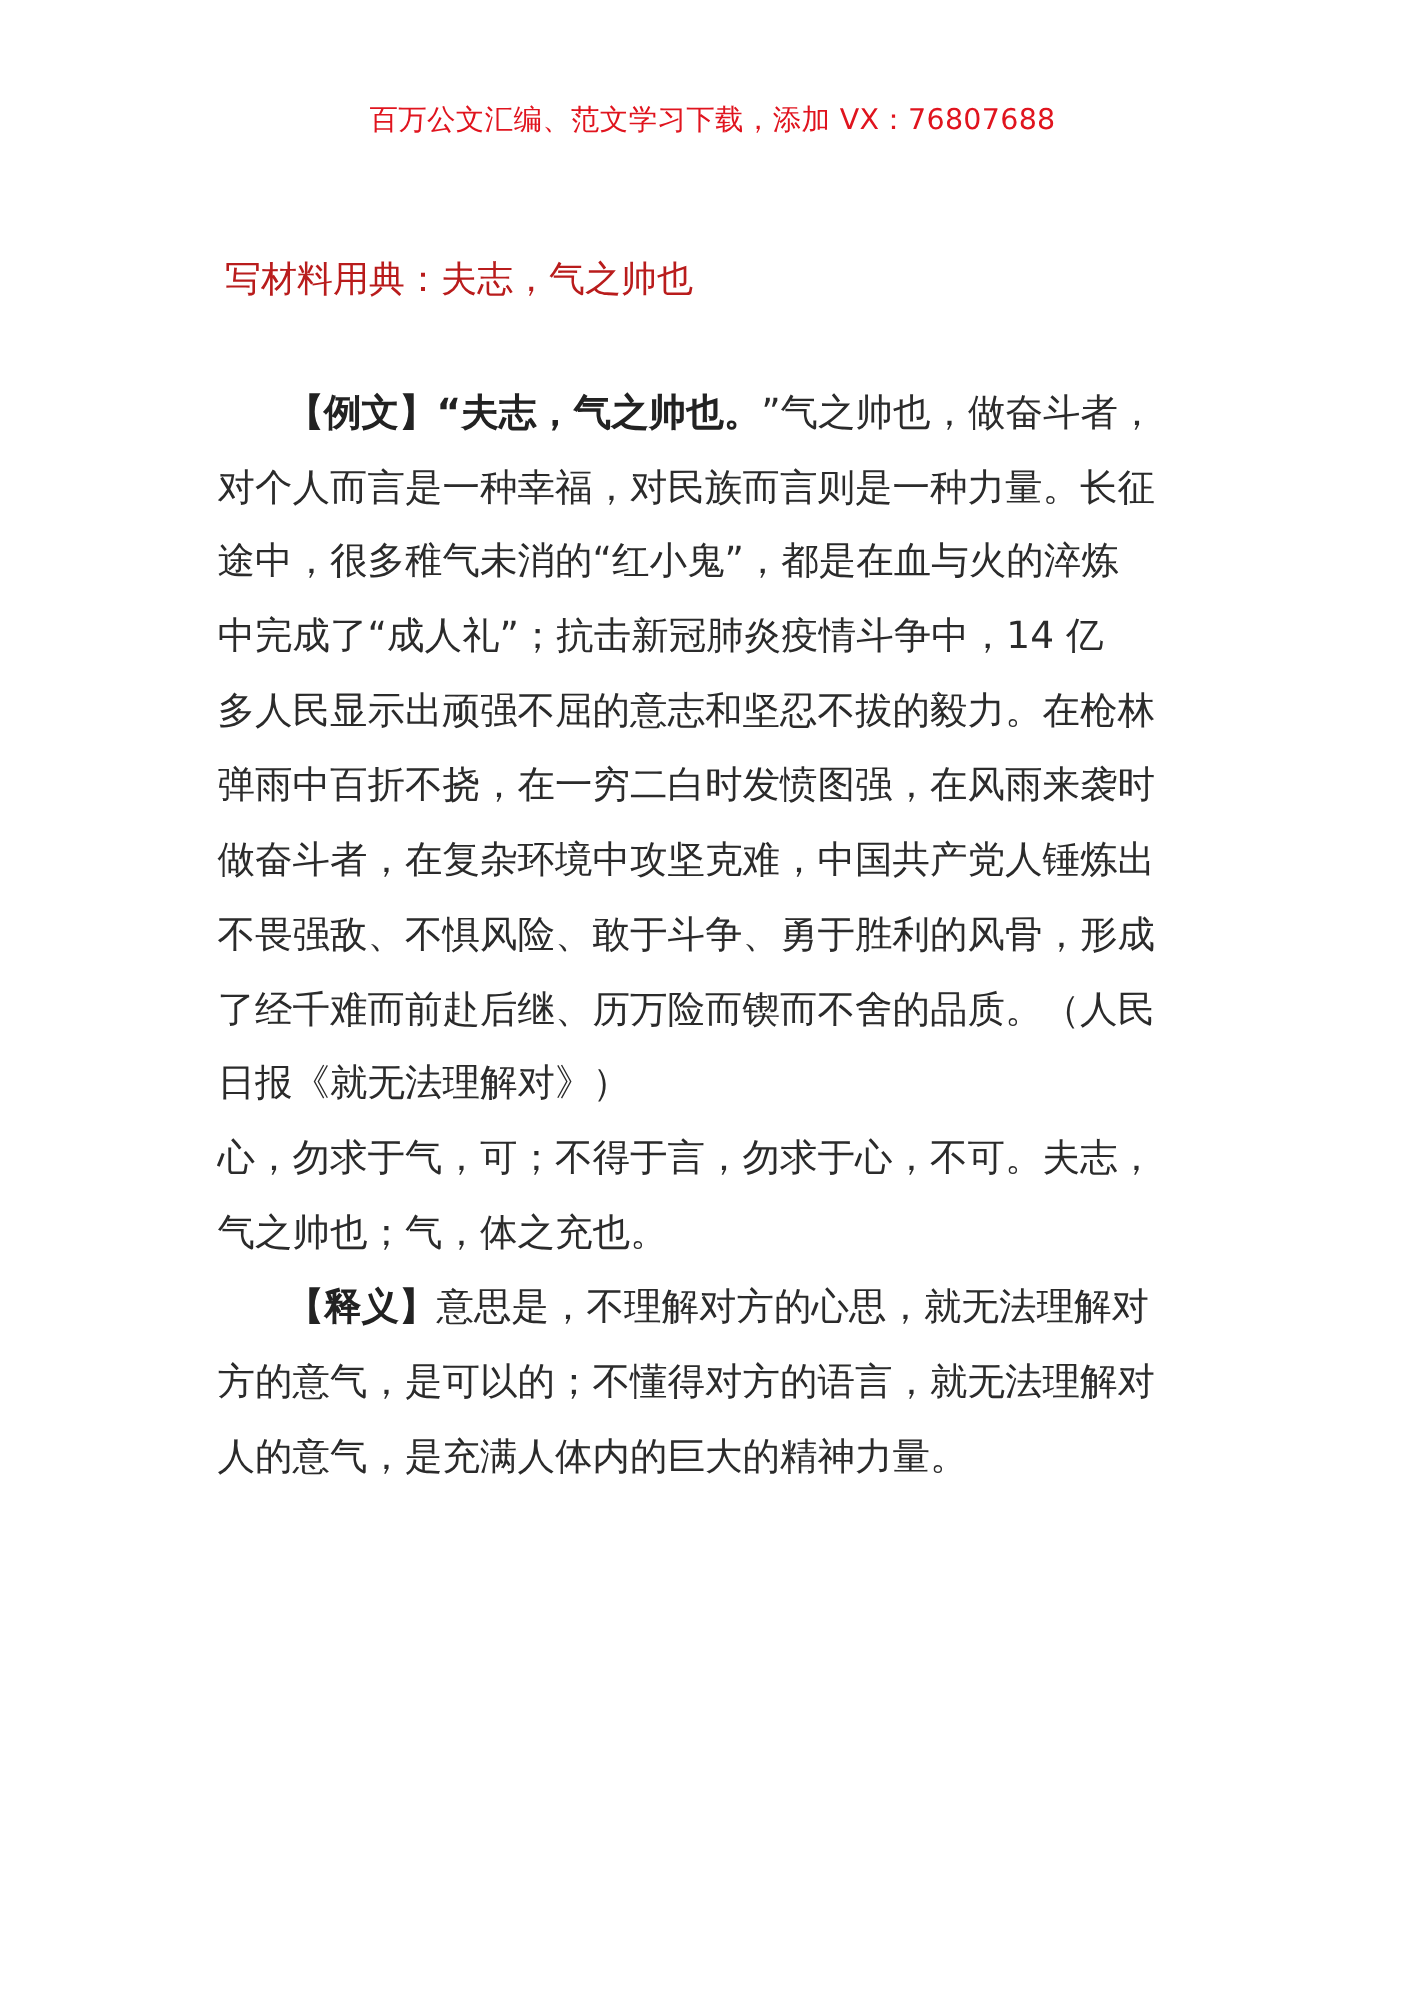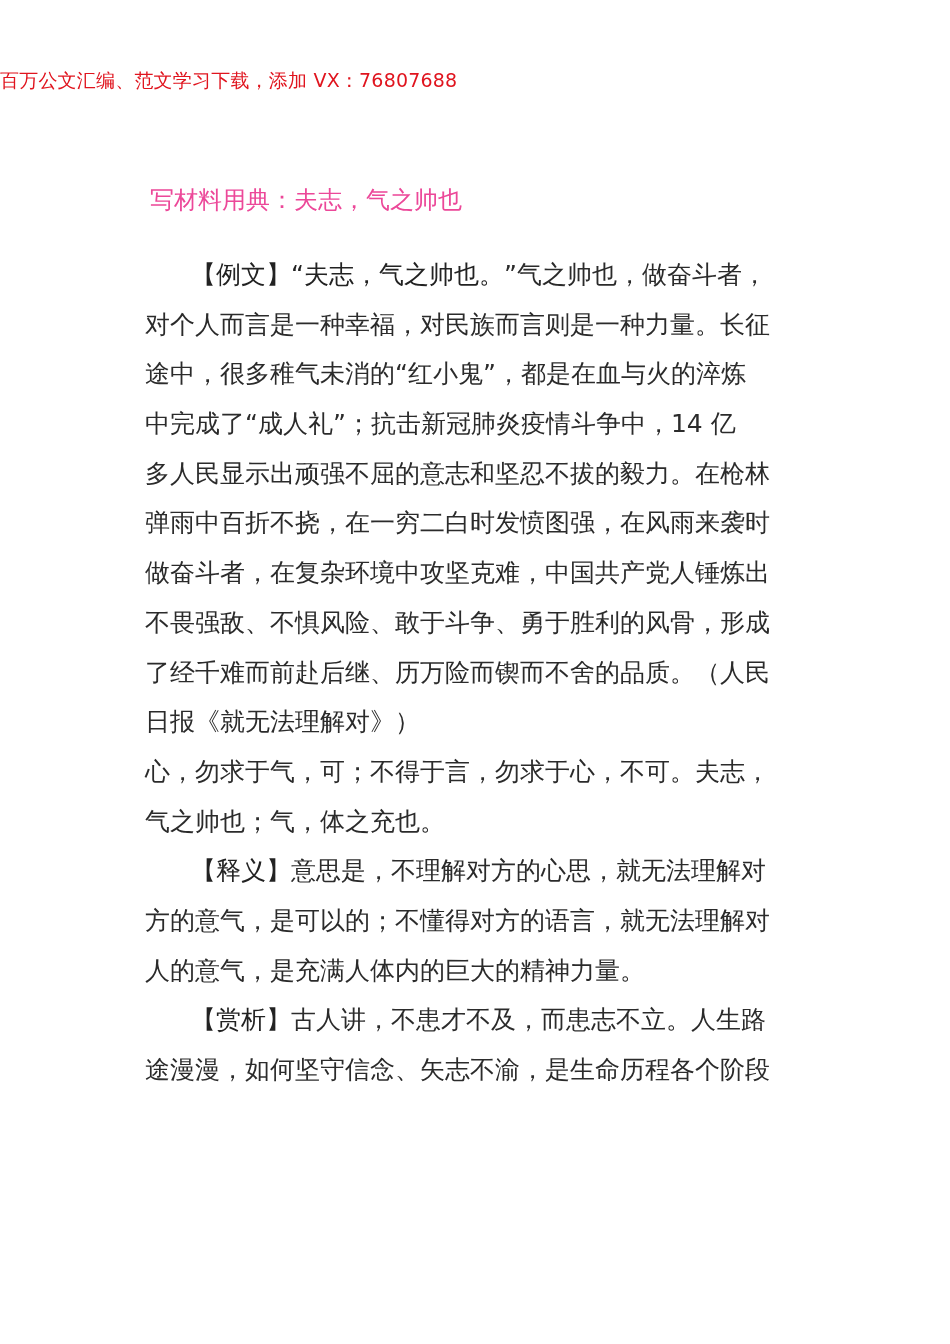--- a/index.html
+++ b/index.html
@@ -13,51 +13,52 @@
       position: relative;
       overflow: hidden;
       font-family: "DejaVu Sans", "Liberation Sans", sans-serif;
       color: #2b2b2b;
     }
     .header-banner {
       position: absolute;
       top: 66px;
       left: 0;
       width: 950px;
+      text-align: center;
       font-size: 19px;
       line-height: 28px;
       color: #e0141e;
       letter-spacing: 0.2px;
     }
     .doc-title {
       position: absolute;
-      top: 183px;
+      top: 169px;
       left: 150px;
       font-size: 24px;
       line-height: 34px;
-      color: #ec4899;
+      color: #b91c1c;
     }
     .doc-body {
       position: absolute;
       top: 250px;
       left: 145px;
       width: 700px;
       font-size: 25px;
       color: #2b2b2b;
     }
     .line {
       height: 49.7px;
       line-height: 49.7px;
       white-space: nowrap;
     }
     .indent {
       padding-left: 46px;
     }
     .bold {
-      font-weight: normal;
+      font-weight: bold;
       color: #222222;
       margin-top: 27px;
     }
   </style>
 </head>
 <body>
 
 <div class="header-banner">百万公文汇编、范文学习下载，添加 VX：76807688</div>
 
 <div class="doc-title">写材料用典：夫志，气之帅也</div>
@@ -81,18 +82,14 @@
     <div class="line">心，勿求于气，可；不得于言，勿求于心，不可。夫志，</div>
     <div class="line">气之帅也；气，体之充也。</div>
   </div>
 
   <div>
     <div class="line indent"><span class="bold">【释义】</span><span>意思是，不理解对方的心思，就无法理解对</span></div>
     <div class="line">方的意气，是可以的；不懂得对方的语言，就无法理解对</div>
     <div class="line">人的意气，是充满人体内的巨大的精神力量。</div>
   </div>
 
-  <div>
-    <div class="line indent"><span class="bold">【赏析】</span><span>古人讲，不患才不及，而患志不立。人生路</span></div>
-    <div class="line">途漫漫，如何坚守信念、矢志不渝，是生命历程各个阶段</div>
-  </div>
 
 </div>
 
 </body></html>

